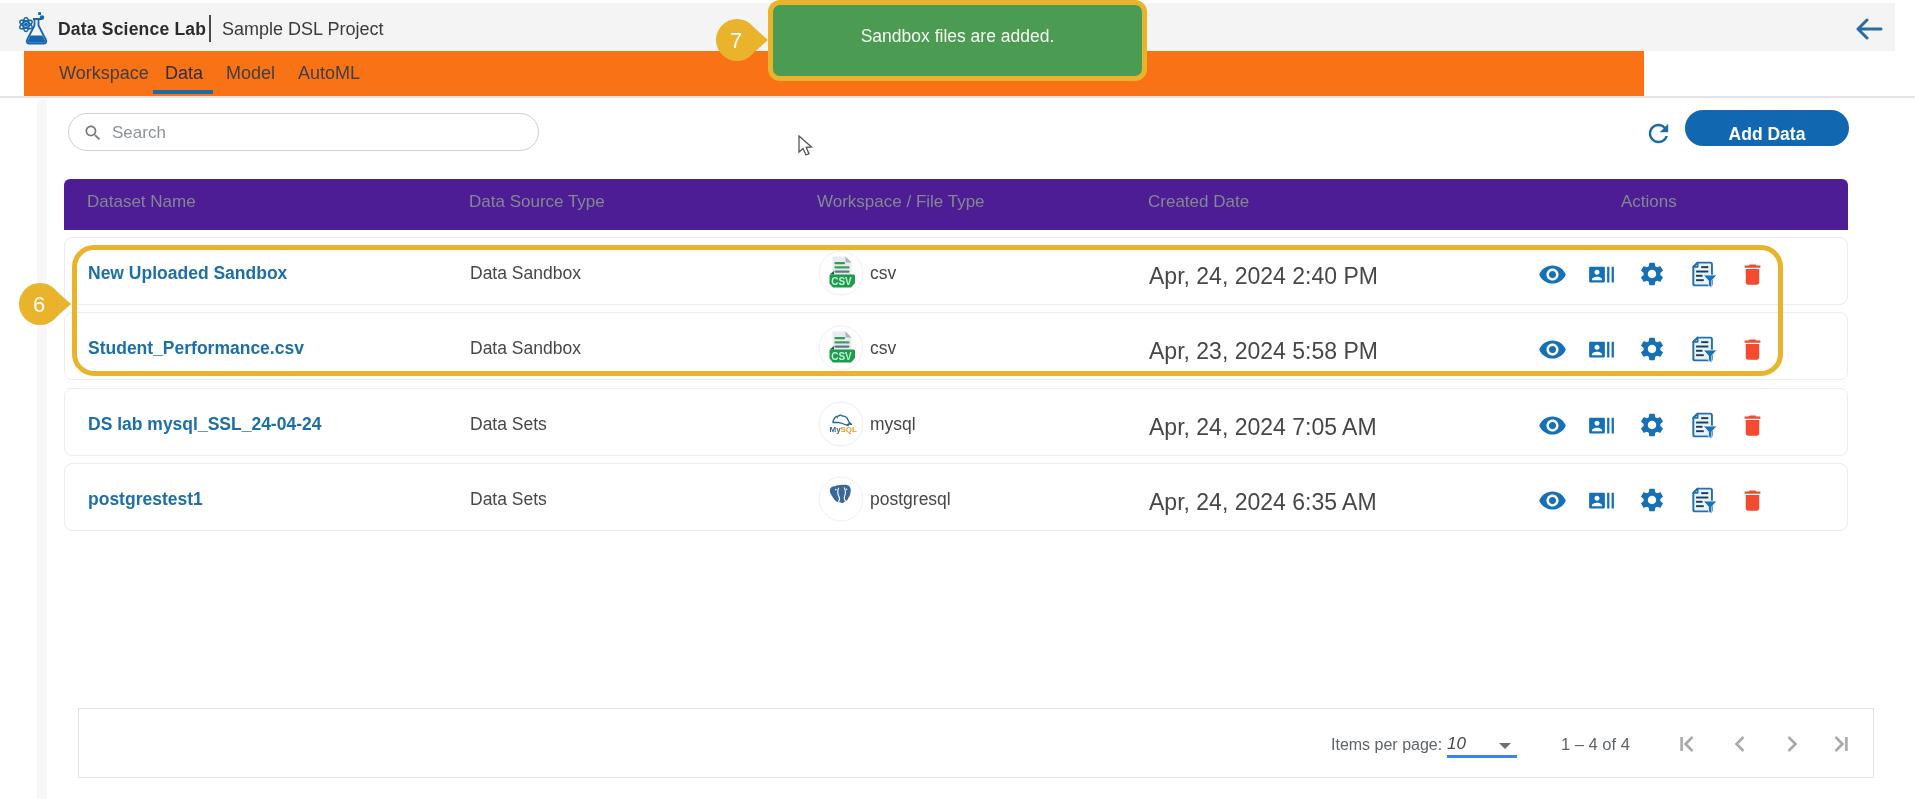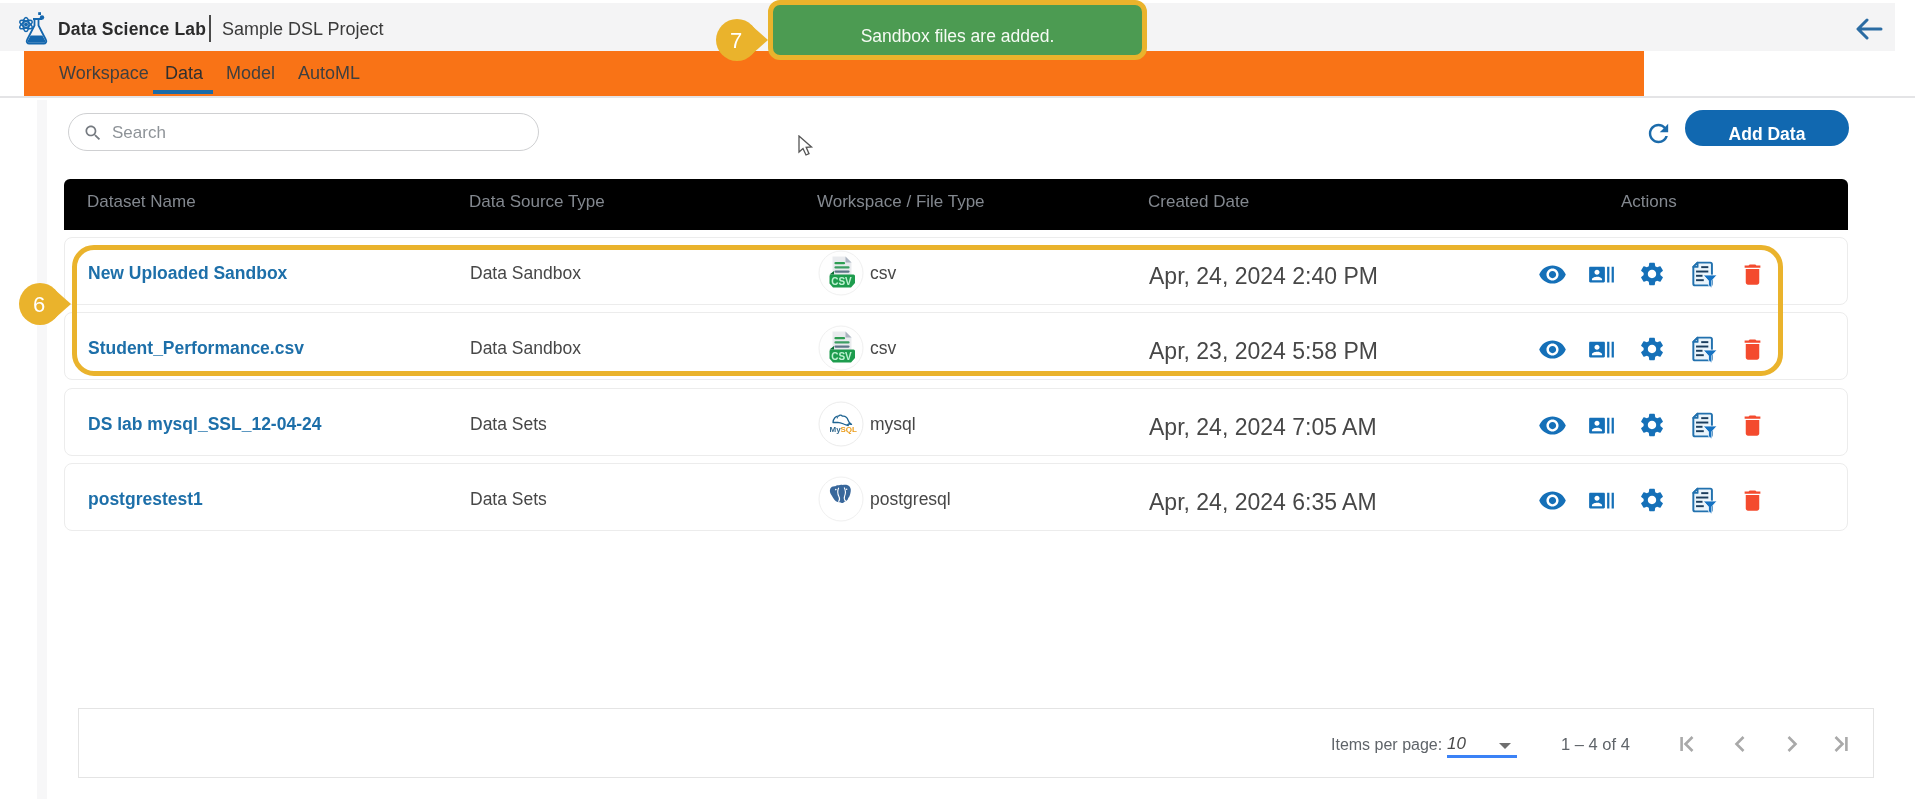--- a/index.html
+++ b/index.html
@@ -14,34 +14,34 @@
 #project { position:absolute; left:222px; top:16px; font-size:18px; color:#3a3a3a; }
 #backarrow { position:absolute; right:12px; top:15px; }
 
 
 #tabs { position:absolute; left:0; top:51px; width:1620px; height:45px; background:#f97316;margin-left:24px; }
 .tab { position:absolute; top:12px; font-size:18px; color:#3f3f3f; }
 #tab-underline { position:absolute; left:129px; top:39px; width:60px; height:4px; background:#1b6ba8; }
 #tabdivider { position:absolute; left:0; top:96px; width:1915px; height:2px; background:#e4e4e6; }
 
 
-#toast { position:absolute; left:768px; top:0px; width:379px; height:60px; background:#4c9b52; border:5px solid #eab32c; border-radius:12px; }
+#toast { position:absolute; left:768px; top:0px; width:379px; height:81px; background:#4c9b52; border:5px solid #eab32c; border-radius:12px; }
 #toast .msg { position:absolute; left:0; right:0; top:21px; text-align:center; color:#f6fbf4; font-size:17.5px; }
 
 
 .drop { position:absolute; }
 
 
 #search { position:absolute; left:68px; top:113px; width:471px; height:38px; border:1px solid #cfd0d2; border-radius:19px; background:#fff; }
 #search .ph { position:absolute; left:43px; top:9px; font-size:17px; color:#8e9398; }
 #refresh { position:absolute; left:1644px; top:119px; }
 #adddata { position:absolute; left:1685px; top:110px; width:164px; height:36px; background:#1168b0; border-radius:24px; color:#fff; font-size:17.5px; font-weight:bold; text-align:center; line-height:48px; }
 
 
-#thead { position:absolute; left:64px; top:179px; width:1784px; height:51px; background:#000000; border-radius:6px 6px 0 0; }
+#thead { position:absolute; left:64px; top:179px; width:1784px; height:51px; background:#4c1d95; border-radius:6px 6px 0 0; }
 .th { position:absolute; top:13px; font-size:17px; color:#83888f; }
 .row { position:absolute; left:64px; width:1784px; height:68px; background:#fff; border:1px solid #ececec; border-radius:8px; }
 .dname { position:absolute; left:23px; top:25px; font-size:17.5px; font-weight:bold; color:#1d6fa9; }
 .dtype { position:absolute; left:405px; top:25px; font-size:17.5px; color:#474747; }
 .conn-ic { position:absolute; left:753px; top:12px; }
 .conn-label { position:absolute; left:805px; top:25px; font-size:17.5px; color:#474747; }
 .cdate { position:absolute; left:1084px; top:25px; font-size:23px; color:#474747; }
 .acticons svg { position:absolute; }
 .acticons .a1 { left:1473px; top:22px; } .acticons .a2 { left:1523px; top:23px; } .acticons .a3 { left:1573px; top:22px; } .acticons .a4 { left:1622px; top:21px; } .acticons .a5 { left:1674px; top:23px; }
 
@@ -194,21 +194,21 @@
           <path d="M7 16.4 h6"></path>
         </g>
         <path d="M12.6 12.4 h10.6 l-4 4.4 v5.6 l-2.6 -2 v-3.6 z" fill="#1572c2" stroke="#fff" stroke-width="0.6"></path>
       </svg>
       <svg class="a5" width="27" height="27" viewBox="0 0 24 24">
         <path d="M6 19c0 1.1.9 2 2 2h8c1.1 0 2-.9 2-2V7H6v12zM19 4h-3.5l-1-1h-5l-1 1H5v2h14V4z" fill="#f44b2e"></path>
       </svg>
     </div>
 </div>
 <div class="row" style="top:388px;">
-  <div class="dname">DS lab mysql_SSL_12-04-24</div>
+  <div class="dname">DS lab mysql_SSL_24-04-24</div>
   <div class="dtype">Data Sets</div>
   <div class="conn-ic"><svg width="46" height="46" viewBox="0 0 46 46">
 <circle cx="23" cy="23" r="22" fill="#fff" stroke="#ececec" stroke-width="1"></circle>
 <path d="M15 21.5 c0.2 -3.8 2.8 -6.8 5.6 -6.3 c0.9 -1.4 2.9 -1.3 3.7 0 c2.9 -0.4 5 1.6 5.8 4 c0.6 1.9 1.7 3.3 3.4 4.2 l-2.7 -0.4 c-0.8 -0.1 -1.1 0.7 -0.5 1.5 l-2.3 -0.6 c-2.9 -0.8 -4.6 -2.5 -8.2 -2.6 c-1.7 0 -3.4 0.1 -4.8 0.2 z" fill="#fff" stroke="#1f6492" stroke-width="1.3" stroke-linejoin="round"></path>
 <circle cx="19.3" cy="16.7" r="0.8" fill="#1f6492"></circle>
 <text x="11.5" y="30.5" font-size="8" font-weight="bold" fill="#30688e" font-family="Liberation Sans, sans-serif">My</text>
 <text x="22.5" y="30.5" font-size="8" font-weight="bold" fill="#eb9d1c" font-family="Liberation Sans, sans-serif">SQL</text>
 </svg></div>
   <div class="conn-label">mysql</div>
   <div class="cdate">Apr, 24, 2024 7:05 AM</div>

